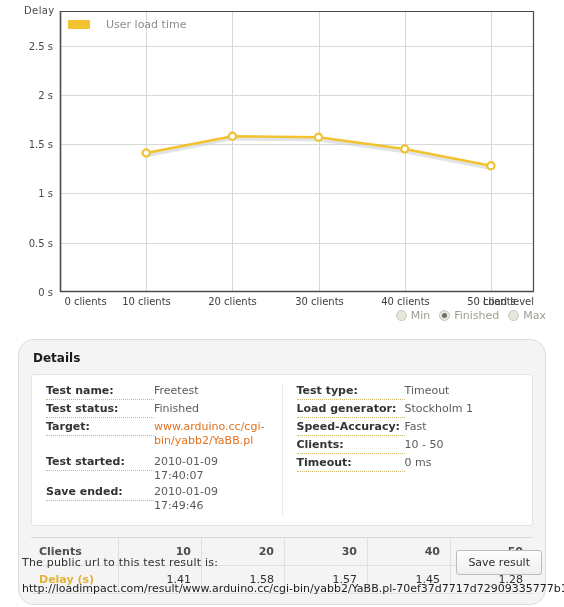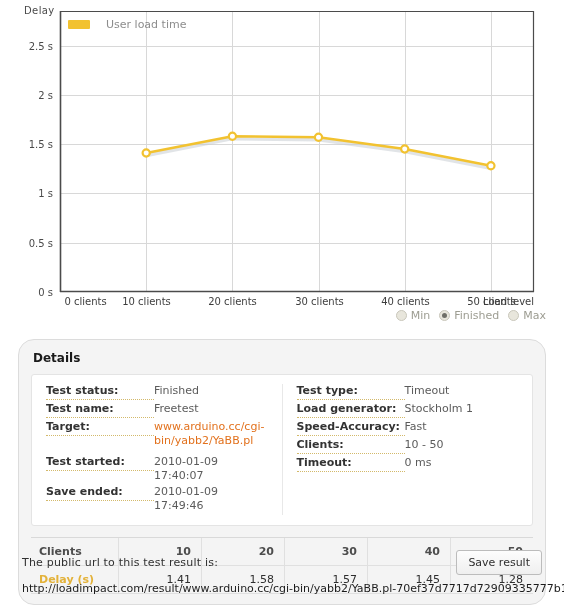--- a/index.html
+++ b/index.html
@@ -314,26 +314,26 @@
         </div>
       </div>
   </div>
 
   <div id="details-panel">
     <div class="details-title">Details</div>
 
     <div class="details-inner">
       <div class="details-col left" id="details-left">
           <div class="details-row">
+            <span class="dlabel">Test name:</span>
+            <span class="dvalue">Freetest</span>
+          </div>
+          <div class="details-row">
             <span class="dlabel">Test status:</span>
             <span class="dvalue">Finished</span>
-          </div>
-          <div class="details-row">
-            <span class="dlabel">Test name:</span>
-            <span class="dvalue">Freetest</span>
           </div>
           <div class="details-row">
             <span class="dlabel">Target:</span>
             <a class="dvalue link" href="#">www.arduino.cc/cgi-bin/yabb2/YaBB.pl</a>
           </div>
           <div class="details-row gap">
             <span class="dlabel">Test started:</span>
             <span class="dvalue">2010-01-09 17:40:07</span>
           </div>
           <div class="details-row">

